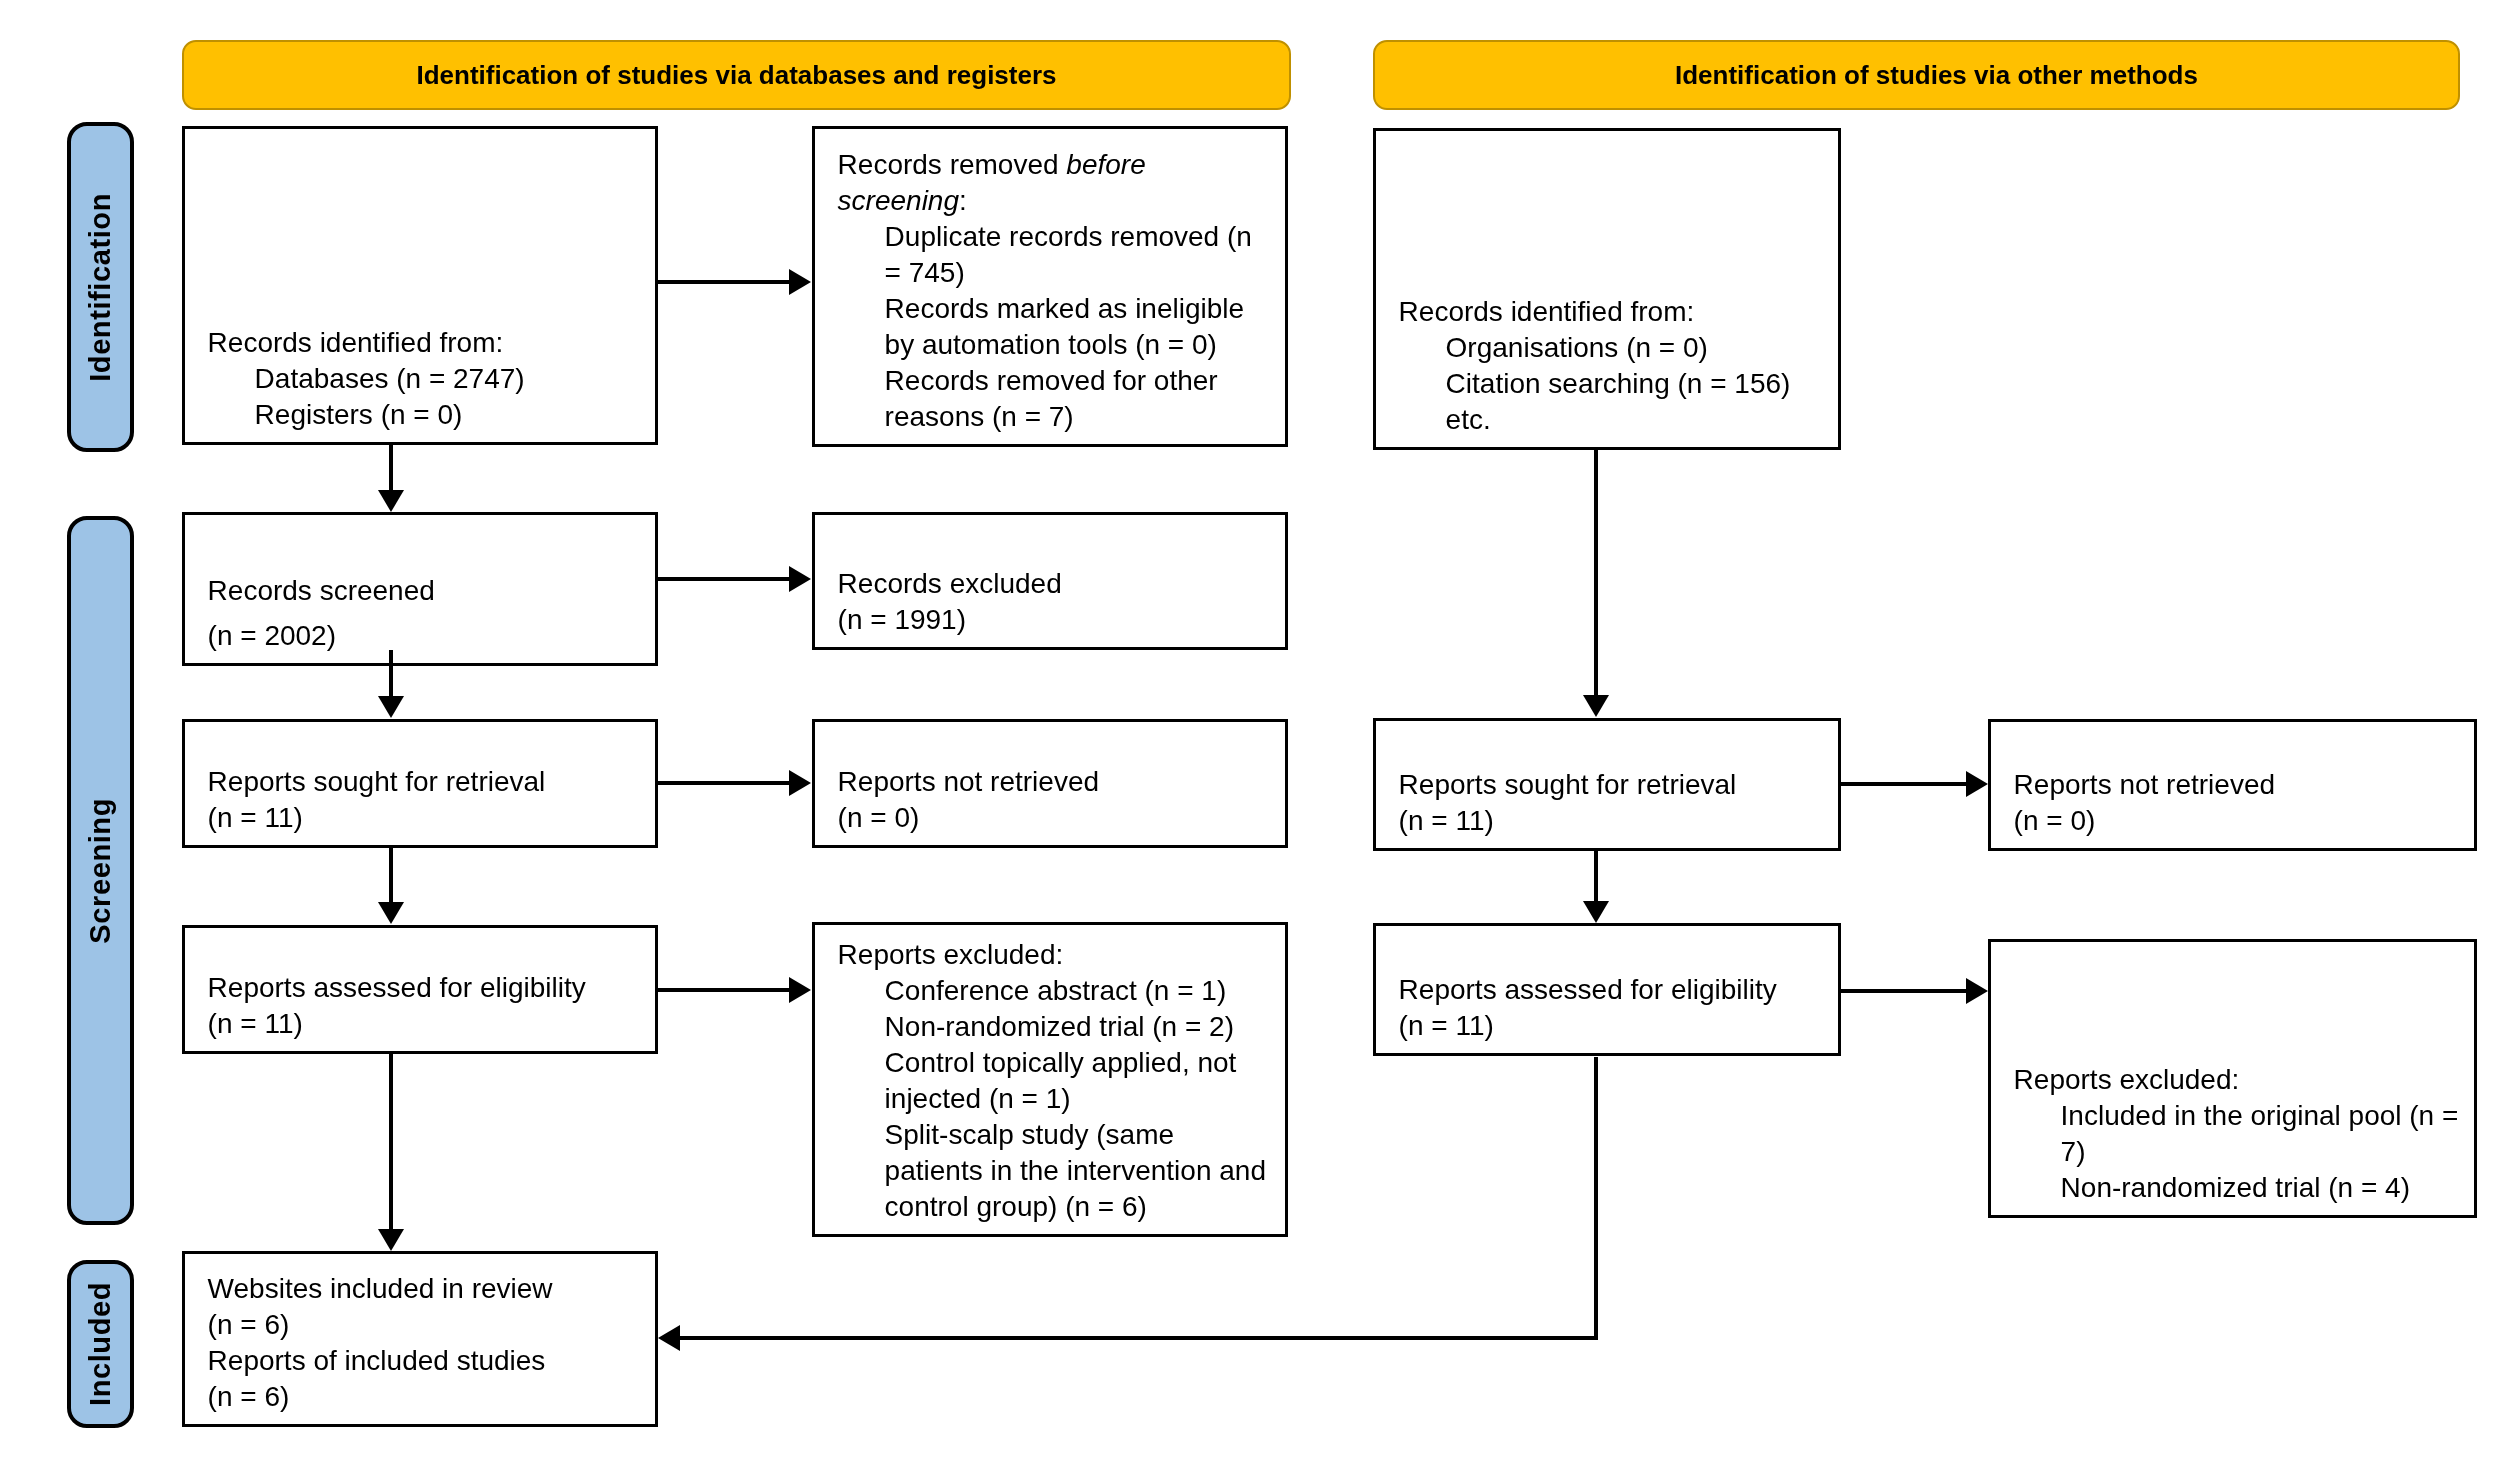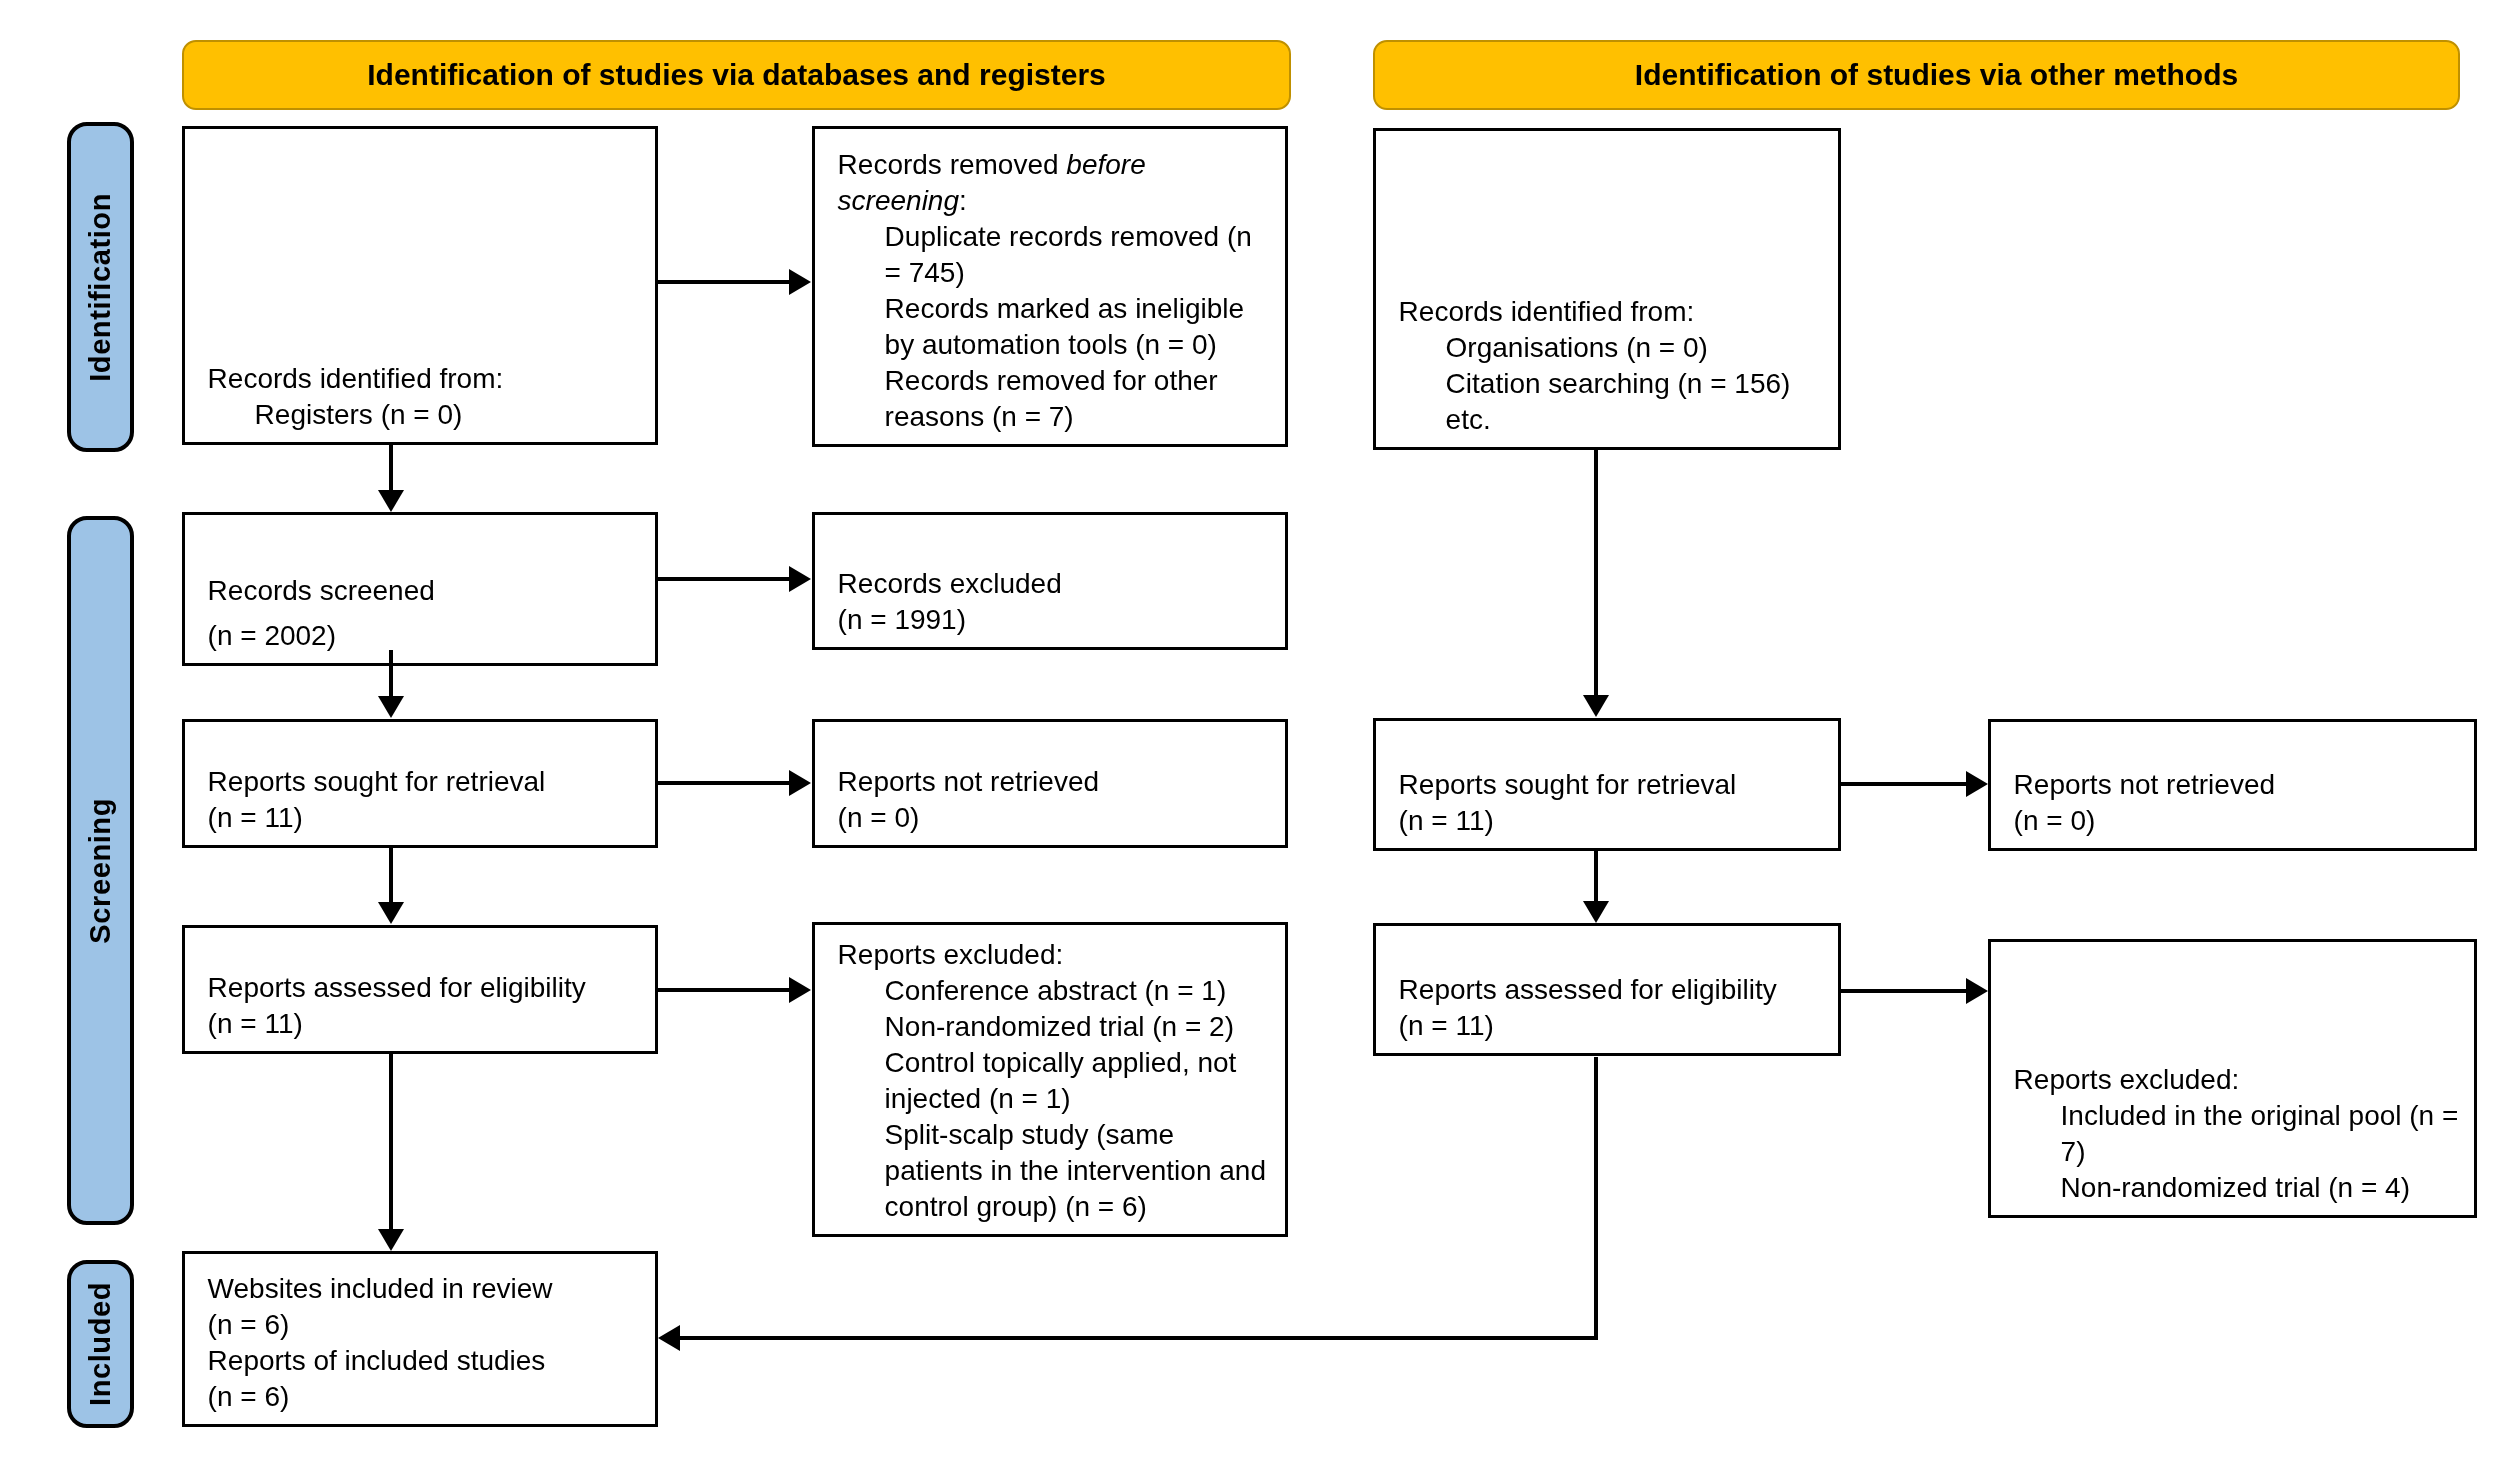--- a/index.html
+++ b/index.html
@@ -11,21 +11,21 @@
     font-family:"Liberation Sans","DejaVu Sans",sans-serif;
     color:#000;
     overflow:hidden;
   }
   .hdr{
     position:absolute;
     background:var(--header-fill,#FFC000);
     border:2.5px solid var(--header-border,#BF9000);
     border-radius:14px;
     display:flex;align-items:center;justify-content:center;
-    font-weight:bold;font-size:30px;
+    font-weight:bold;font-size:26px;
     box-sizing:border-box;
     text-align:center;
   }
   .side{
     position:absolute;
     background:var(--sidebar-fill,#9DC3E6);
     border:4.4px solid #000;
     border-radius:20px;
     display:flex;align-items:center;justify-content:center;
     box-sizing:border-box;
@@ -86,20 +86,21 @@
   </div>
   <div class="side" style="left:67px;top:516px;width:67px;height:709px;">
     <span class="vtext">Screening</span>
   </div>
   <div class="side" style="left:67px;top:1260px;width:67px;height:168px;">
     <span class="vtext">Included</span>
   </div>
 
   <div class="box" style="left:182px;top:126px;width:476px;height:319px;">
     <div class="line">Records identified from:</div>
+    <div class="line indent">Databases (n = 2747)</div>
     <div class="line indent">Registers (n = 0)</div>
   </div>
 
   <div class="box" style="left:182px;top:512px;width:476px;height:154px;gap:9px;">
     <div class="line">Records screened</div>
     <div class="line">(n = 2002)</div>
   </div>
 
   <div class="box" style="left:182px;top:719px;width:476px;height:129px;">
     <div class="line">Reports sought for retrieval</div>

